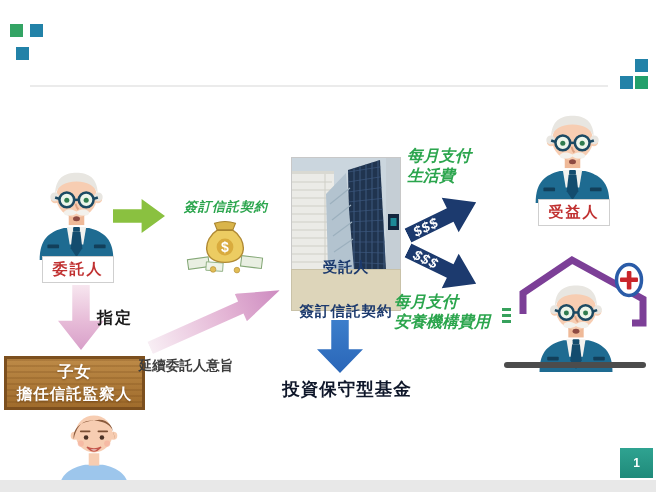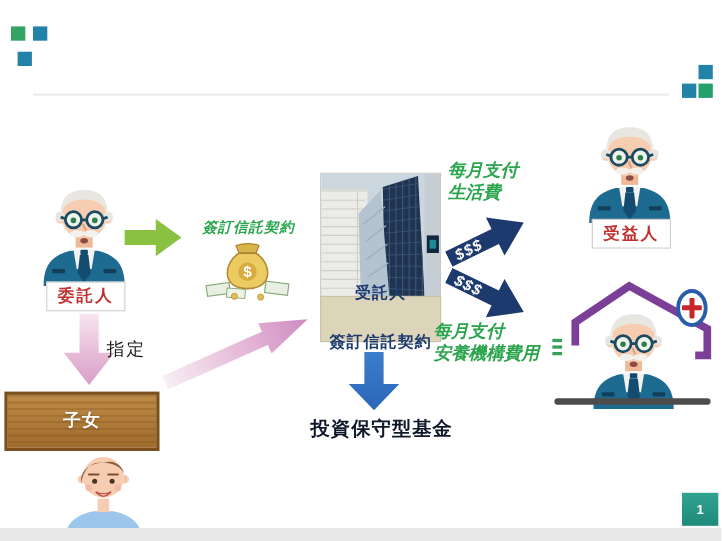--- a/index.html
+++ b/index.html
@@ -6,21 +6,21 @@
   .stage{position:relative;width:656px;height:492px;background:#ffffff;overflow:hidden;
          font-family:"Liberation Sans","DejaVu Sans",sans-serif;}
   .abs{position:absolute;}
   .sq{width:13px;height:13px;}
   .title{font-size:27px;font-weight:700;color:#2d2d2d;letter-spacing:1px;white-space:nowrap;}
   .divider{height:2px;background:#ebebeb;}
   .label-box{background:#ffffff;border:1px solid #cfcfcf;color:#c03030;font-weight:700;font-size:15px;
              display:flex;align-items:center;justify-content:center;letter-spacing:2px;z-index:4;}
   .green-text{color:#2ba54d;font-weight:700;text-align:left;line-height:1.28;font-style:italic;}
   .blue-text{color:#0f172a;font-weight:700;text-align:center;}
-  .black-text{color:#1a1a1a;font-weight:400;}
+  .black-text{color:#1a1a1a;font-weight:700;}
   .arrow-right-green{background:#8ac140;
       clip-path:polygon(0 31%,55% 31%,55% 3%,100% 50%,55% 97%,55% 69%,0 69%);}
   .navy-arrow{background:#1c3a6e;
       clip-path:polygon(0 32%,62% 32%,62% 4%,100% 50%,62% 96%,62% 68%,0 68%);
       display:flex;align-items:center;box-sizing:border-box;padding-left:7px;}
   .money{color:#ffffff;font-style:italic;font-weight:800;font-size:14px;letter-spacing:1px;}
   .down-arrow{clip-path:polygon(31% 0,69% 0,69% 55%,100% 55%,50% 100%,0 55%,31% 55%);}
   .pink-grad{background:linear-gradient(180deg,#f7e6ef 0%,#e7bcd8 55%,#d89fc9 100%);}
   .blue-grad{background:linear-gradient(180deg,#3c7ecb,#2a66b8);}
   .pink-long{background:linear-gradient(90deg,#f8eef4 0%,#e3b3d4 60%,#cd8bc0 100%);
@@ -199,23 +199,25 @@
   </svg>
 
   <div class="abs down-arrow blue-grad" style="left:317px;top:320px;width:46px;height:53px;"></div>
   <div class="abs blue-text" style="left:281px;top:377px;width:132px;font-size:17.5px;letter-spacing:1px;white-space:nowrap;">投資保守型基金</div>
 
   <div class="abs down-arrow pink-grad" style="left:58px;top:285px;width:46px;height:65px;"></div>
   <div class="abs black-text" style="left:97px;top:308px;font-size:16px;letter-spacing:2px;">指定</div>
 
   <div class="abs wood-box" style="left:4px;top:356px;width:141px;height:54px;font-family:Liberation Serif, serif;">
     <div style="font-size:16px;">子女</div>
+    <div style="font-size:15.5px;">擔任信託監察人</div>
   </div>
 
   <div class="abs note" style="left:136px;top:357px;width:100px;">
+    <div>延續委託人意旨</div>
   </div>
 
   <div class="abs pink-long" style="left:150px;top:333px;width:142px;height:30px;"></div>
 
   <svg class="abs" style="left:50px;top:404px" width="88" height="88" viewBox="0 0 100 100">
       <use href="#youngman"></use>
     </svg>
 
   <div class="abs bottom-band" style="left:0;top:480px;width:656px;height:12px;"></div>
   <div class="abs page-box" style="left:620px;top:448px;width:33px;height:30px;">

